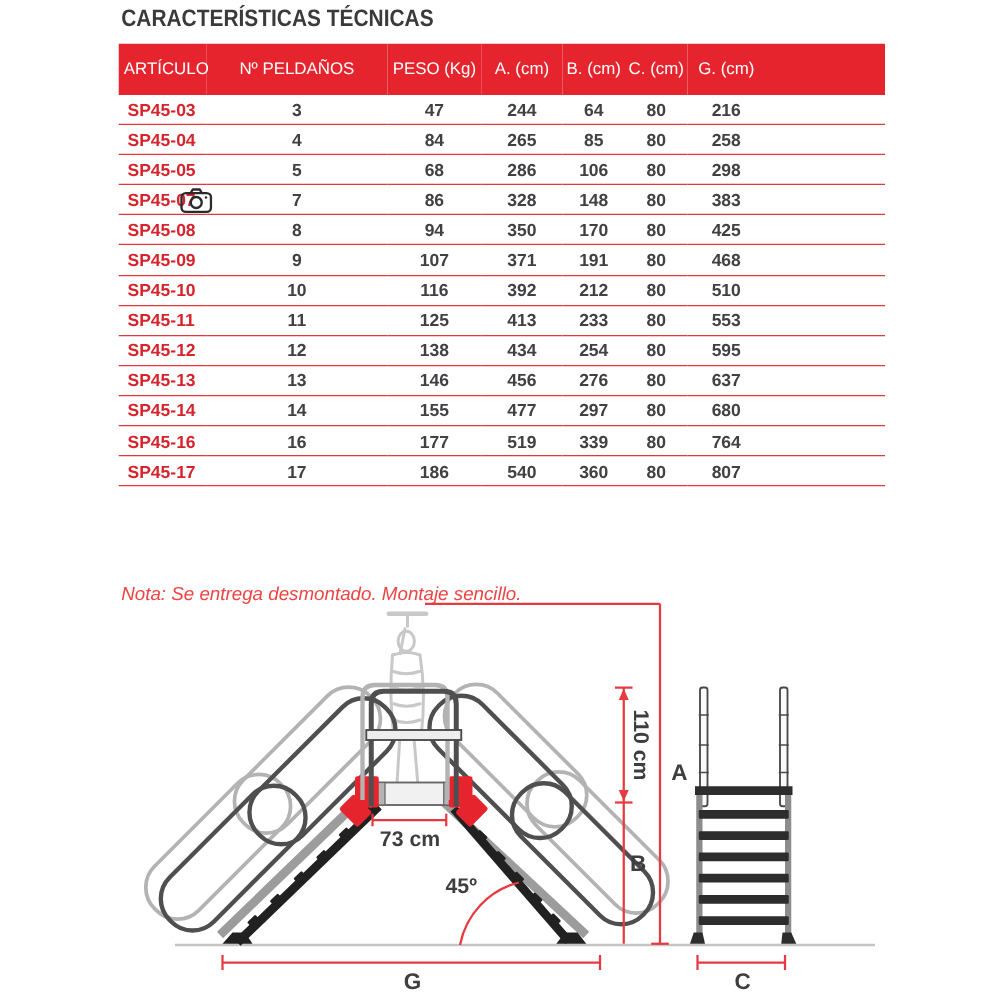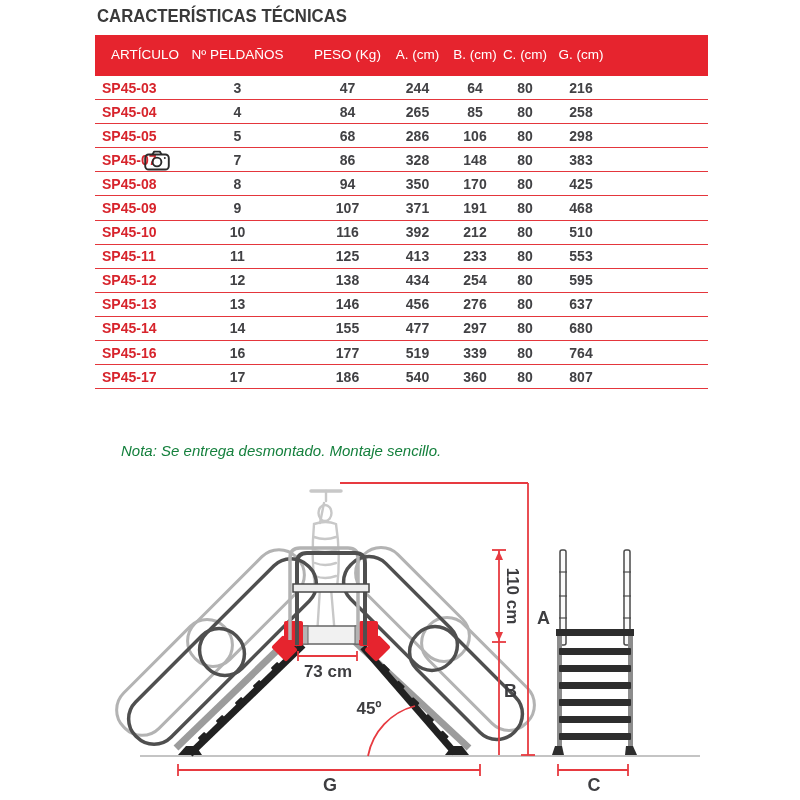--- a/index.html
+++ b/index.html
@@ -15,29 +15,29 @@
   #spec-table col.c-pel{width:145px}
   #spec-table col.c-peso{width:75px}
   #spec-table col.c-a{width:65px}
   #spec-table col.c-b{width:50px}
   #spec-table col.c-c{width:50px}
   #spec-table col.c-g{width:62px}
   #spec-table col.c-sp{width:96px}
   #spec-table thead tr{background:#e6242e;height:41px;}
   #spec-table thead th{color:#fff;font-size:13.5px;font-weight:normal;
                        line-height:1.2;padding:0 2px;vertical-align:middle;}
-  #spec-table thead th.h-art{text-align:center;padding-left:16px;}
+  #spec-table thead th.h-art{text-align:center;padding-left:4px;}
   #spec-table tbody tr{border-bottom:1.5px solid #e4363c;}
   #spec-table tbody td{height:23.1px;font-size:14px;font-weight:bold;color:#414144;
                        text-align:center;padding:0;vertical-align:middle;}
   #spec-table tbody td.art{color:#d7242c;text-align:left;padding-left:7px;position:relative;
                            white-space:nowrap;}
   .cam-wrap{position:absolute;left:49px;top:2px;cursor:pointer;}
   
-  #note{position:absolute;left:97px;top:442px;font-size:15px;font-style:italic;color:#15803d;margin-left:24px;}
+  #note{position:absolute;left:97px;top:467px;font-size:15px;font-style:italic;color:#ef4444;}
   
   #diagram{position:absolute;left:0;top:470px;}
   #diagram text{font-family:"Liberation Sans",sans-serif;font-weight:bold;fill:#3e3e41;}
 </style>
 </head>
 <body>
 
 <div id="page">
 
   <h1 id="title">CARACTERÍSTICAS TÉCNICAS</h1>

